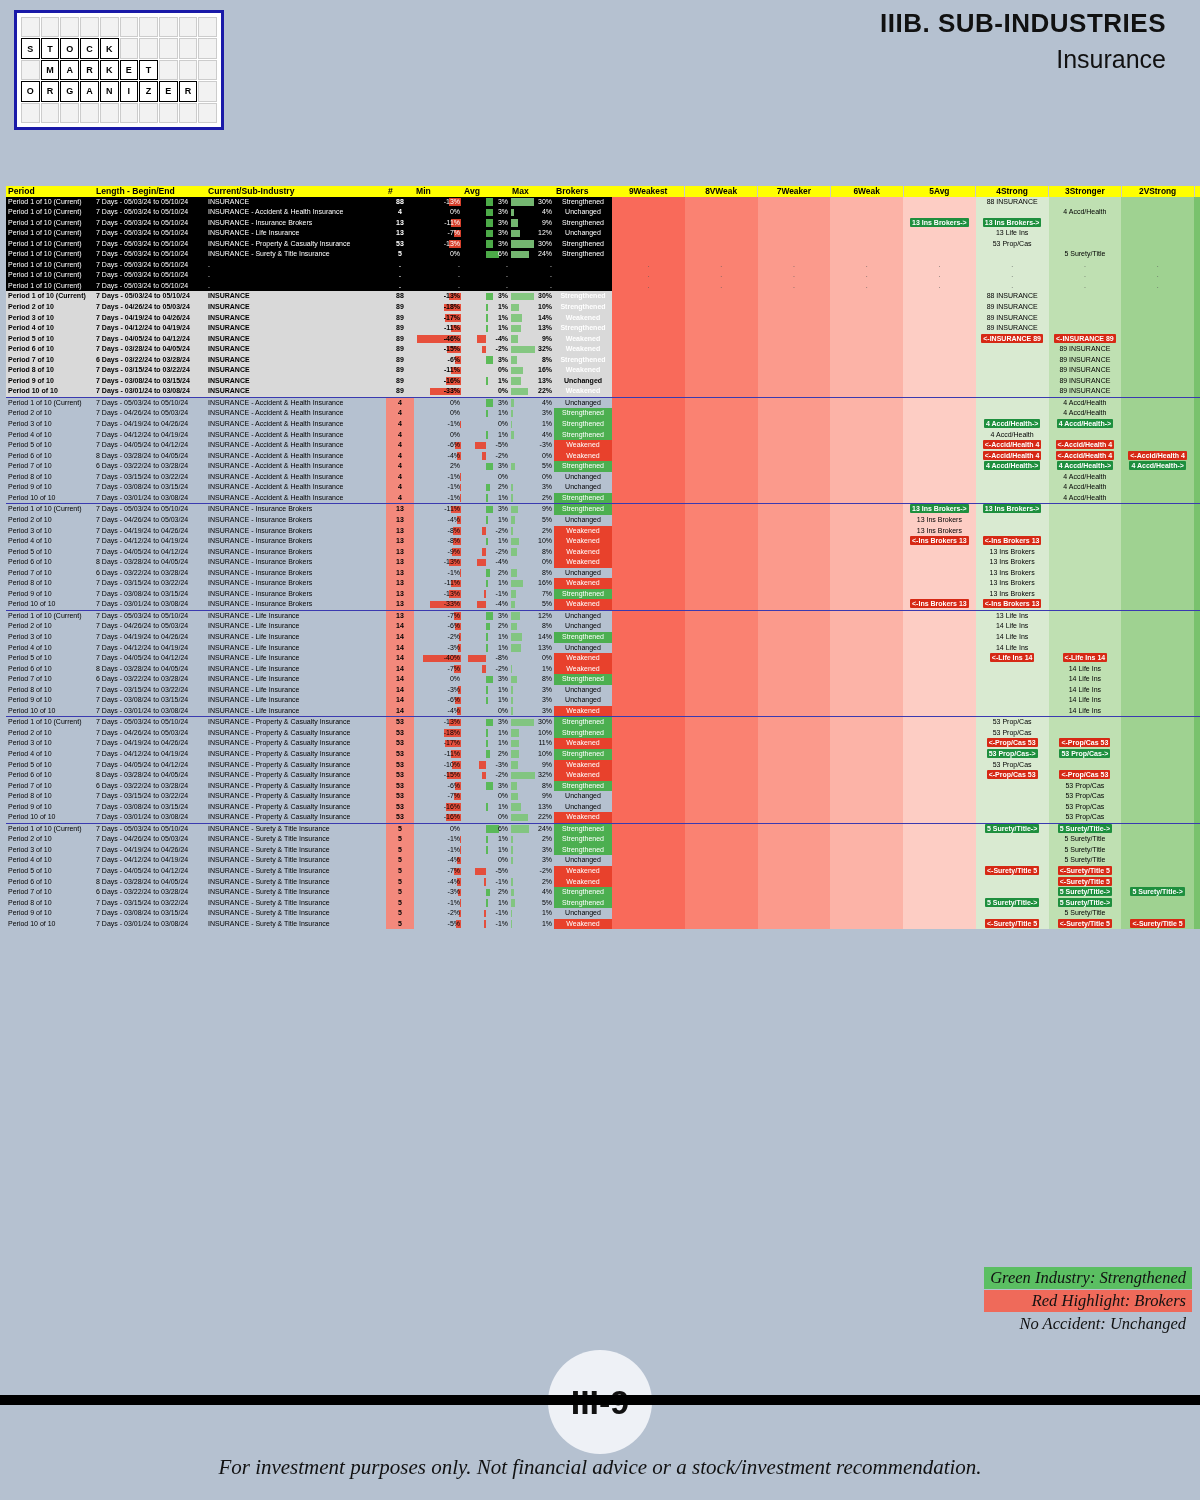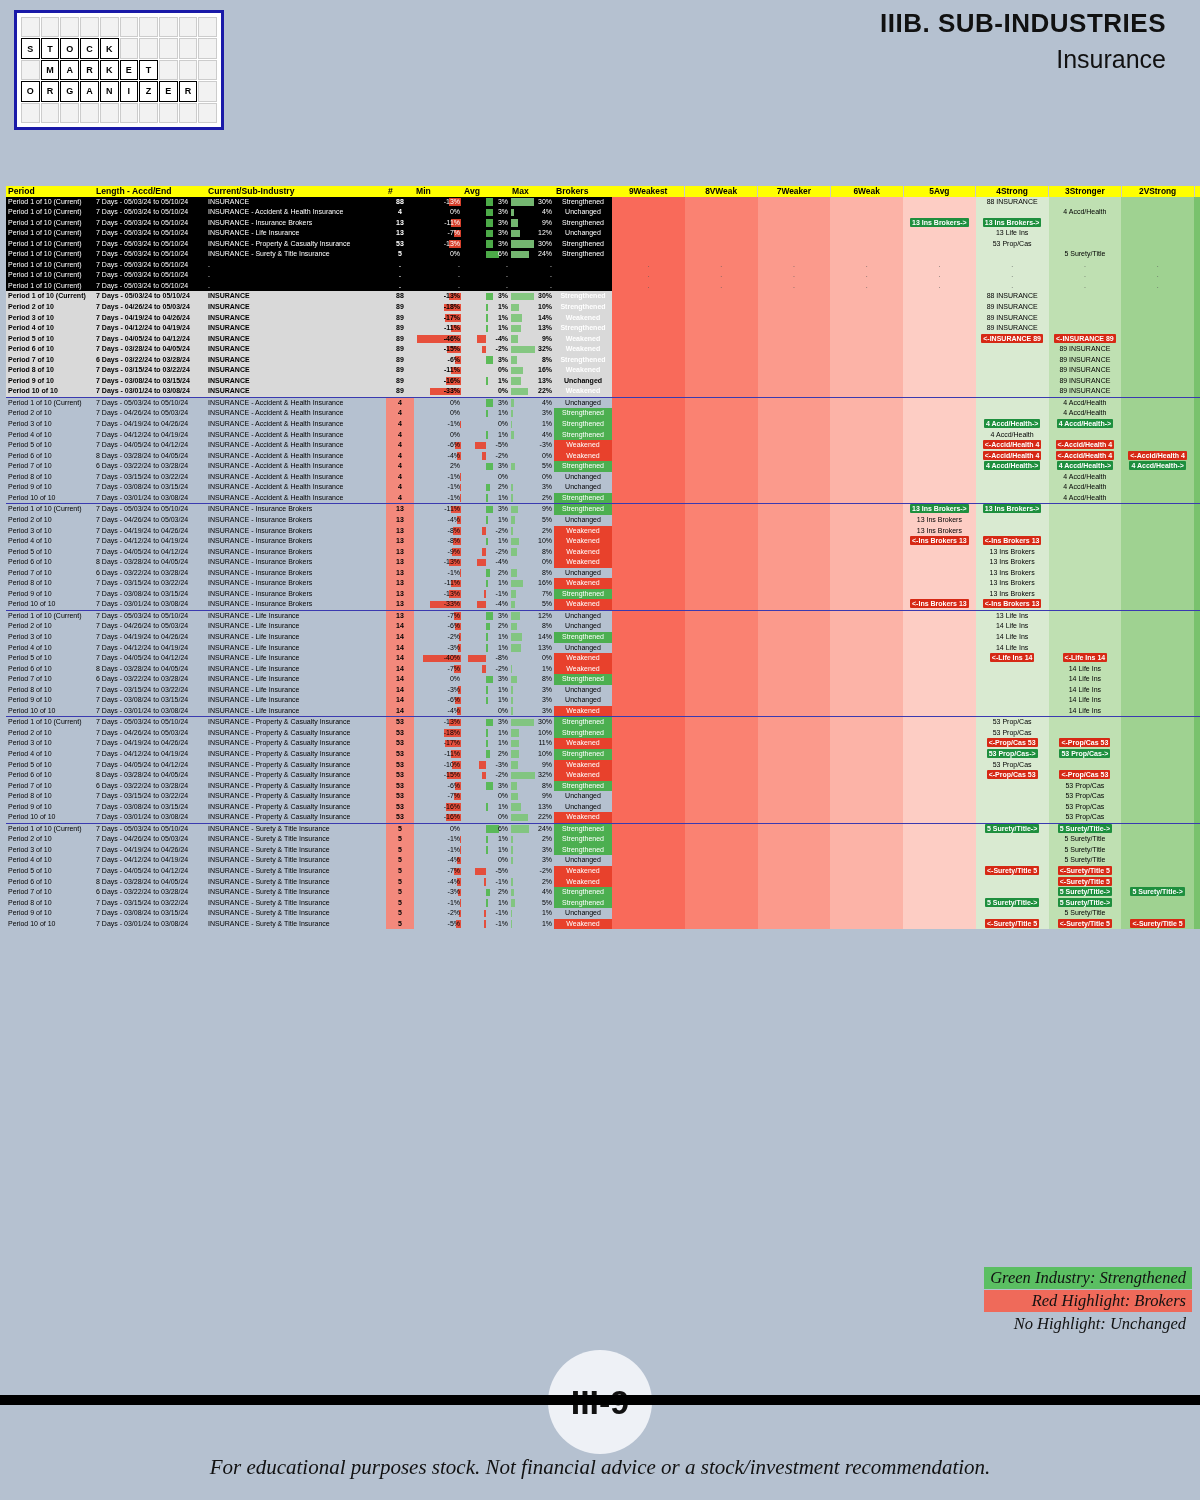--- a/index.html
+++ b/index.html
@@ -255,21 +255,21 @@
           <col class="c-rank">
           <col class="c-rank">
         <col class="c-rank">
           <col class="c-rank">
           <col class="c-rank">
           <col class="c-rank">
       </colgroup>
       <thead>
         <tr id="head-row">
             <th>Period</th>
-            <th>Length - Accd/End</th>
+            <th>Length - Begin/End</th>
             <th>Current/Sub-Industry</th>
             <th>#</th>
             <th>Min</th>
             <th>Avg</th>
             <th>Max</th>
             <th>Brokers</th>
             <th class="rank">9Weakest</th>
             <th class="rank">8VWeak</th>
             <th class="rank">7Weaker</th>
             <th class="rank">6Weak</th>
@@ -1592,19 +1592,19 @@
             <td class="rank" style="background: rgb(159, 210, 145);"><span class="chip r">&lt;-Surety/Title 5</span></td>
             <td class="rank" style="background: rgb(121, 194, 109);"></td>
           </tr>
         </tbody>
     </table>
   </div>
 
   <div class="legend">
     <div class="green">Green Industry: Strengthened</div>
     <div class="red">Red Highlight: Brokers</div>
-    <div class="none">No Highlight: Unchanged</div>
+    <div class="none">No Accident: Unchanged</div>
   </div>
 
   <div class="pagebadge">III-9</div>
   <div class="bottombar"></div>
-  <div class="disclaimer">For educational purposes stock. Not financial advice or a stock/investment recommendation.</div>
+  <div class="disclaimer">For investment purposes only. Not financial advice or a stock/investment recommendation.</div>
 </div>
 
 </body></html>

